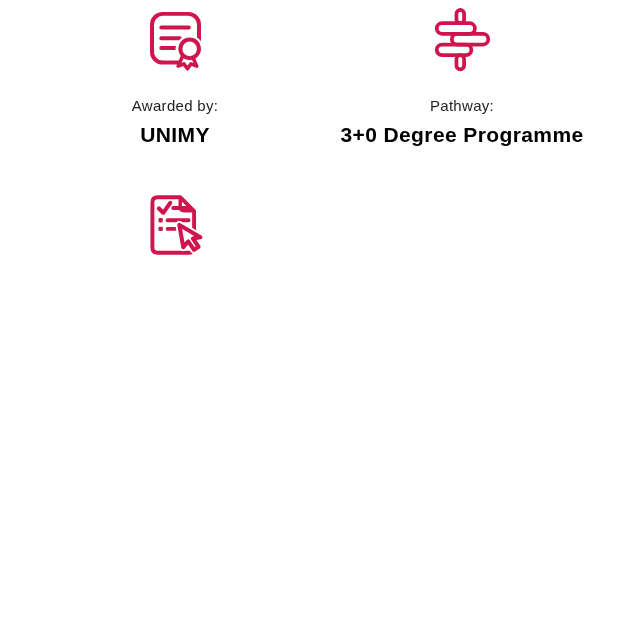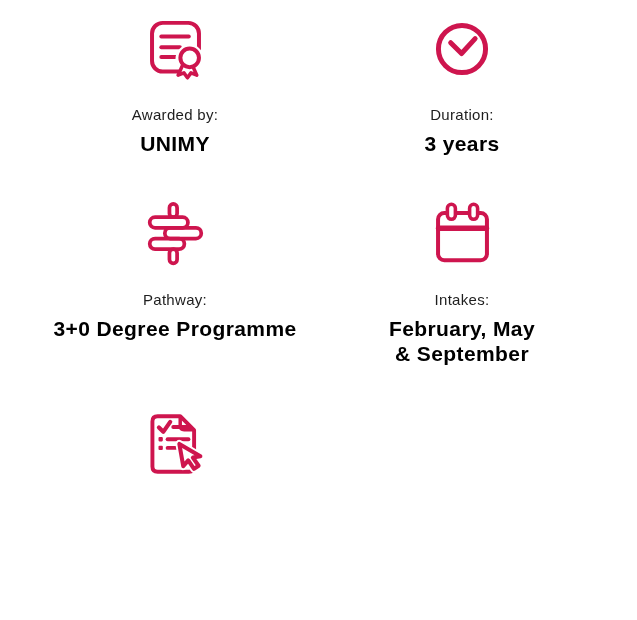--- a/index.html
+++ b/index.html
@@ -11,21 +11,21 @@
   }
   .grid {
     width: 574px;
     margin: 0 auto;
     display: grid;
     grid-template-columns: 287px 287px;
     grid-template-rows: 185px 210px 225px;
   }
   .cell {
     box-sizing: border-box;
-    padding-top: 16px;
+    padding-top: 7px;
     display: flex;
     flex-direction: column;
     align-items: center;
   }
   .icon-box {
     height: 66px;
     display: flex;
     align-items: center;
     justify-content: center;
   }
@@ -71,59 +71,36 @@
         <path class="ic" d="M16,44 H33" stroke-width="4.5"></path>
         <circle cx="48" cy="46" r="16" fill="#ffffff" stroke="none"></circle>
         <path class="ic icw" d="M41,51 L35,64.5 L41.5,62 L45.5,67.5 L49.5,62 L56,64.5 L50,51 Z" stroke-width="4"></path>
         <circle class="ic icw" cx="48" cy="45" r="10.5" stroke-width="4.5"></circle>
       </svg>
     </div>
     <div class="label">Awarded by:</div>
     <div class="value">UNIMY</div>
   </div>
 
-  <div class="cell">
-    <div class="icon-box">
-      <svg width="58" height="58" viewBox="0 0 64 64">
-        <circle class="ic" cx="32" cy="32" r="26" stroke-width="5.5"></circle>
-        <path class="ic" d="M19.5,25 L31.5,37 L46.5,20.5" stroke-width="5.5"></path>
-      </svg>
-    </div>
-    <div class="label">Duration:</div>
-    <div class="value">3 years</div>
-  </div>
 
 
   <div class="cell">
     <div class="icon-box">
       <svg width="57" height="64" viewBox="0 0 64 72">
         <rect class="ic" x="25.2" y="2.1" width="8.6" height="15" rx="4.3" stroke-width="4.2"></rect>
         <rect class="ic" x="3" y="17.1" width="43" height="12" rx="6" stroke-width="4.2"></rect>
         <rect class="ic" x="20" y="29.1" width="41" height="12" rx="6" stroke-width="4.2"></rect>
         <rect class="ic" x="3" y="41.1" width="39" height="12" rx="6" stroke-width="4.2"></rect>
         <rect class="ic" x="25.2" y="53.1" width="8.6" height="16" rx="4.3" stroke-width="4.2"></rect>
       </svg>
     </div>
     <div class="label">Pathway:</div>
     <div class="value">3+0 Degree Programme</div>
   </div>
 
-  <div class="cell">
-    <div class="icon-box">
-      <svg width="57" height="64" viewBox="0 0 64 72">
-        <rect class="ic" x="4.5" y="12.5" width="55" height="53" rx="7" stroke-width="4.5"></rect>
-        <path class="ic" d="M5,29.5 H59" stroke-width="6"></path>
-        <rect class="ic icw" x="15" y="2.5" width="9" height="17" rx="4.5" stroke-width="4"></rect>
-        <rect class="ic icw" x="40" y="2.5" width="9" height="17" rx="4.5" stroke-width="4"></rect>
-      </svg>
-    </div>
-    <div class="label">Intakes:</div>
-    <div class="value">February, May
-&amp; September</div>
-  </div>
 
   <div class="cell">
     <div class="icon-box">
       <svg width="58" height="66" viewBox="0 0 64 76">
         <path class="ic" d="M38,6 H12 Q6,6 6,12 V64 Q6,70 12,70 H48 Q54,70 54,64 V22 Z" stroke-width="4.5"></path>
         <path class="ic" d="M38,7 V17 Q38,21.5 42.5,21.5 H53" stroke-width="4"></path>
         <path class="ic" d="M13.5,19 L18.5,24 L26.5,12.5" stroke-width="4.8"></path>
         <rect class="icf" x="13" y="30" width="5" height="5" rx="1.2"></rect>
         <rect class="icf" x="13" y="40" width="5" height="5" rx="1.2"></rect>
         <path class="ic" d="M30,18.5 H47.5" stroke-width="4.5"></path>

